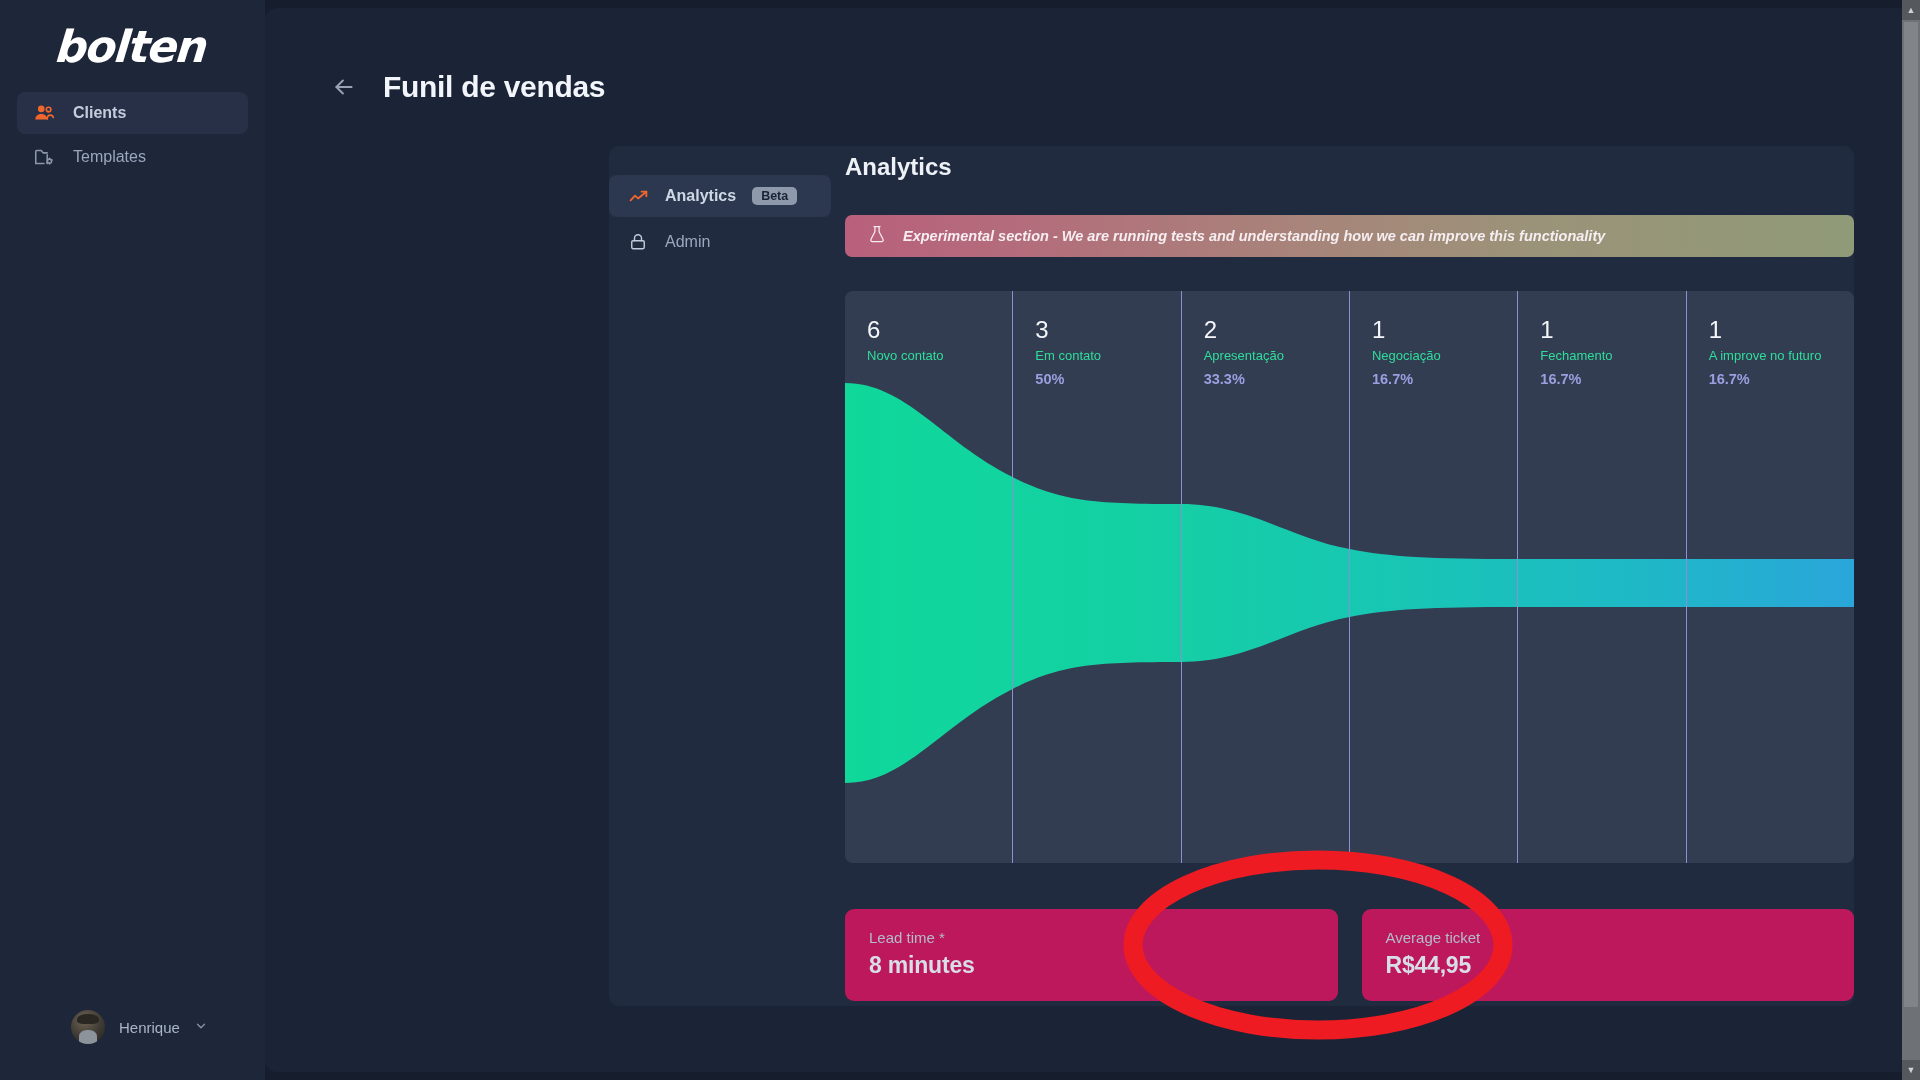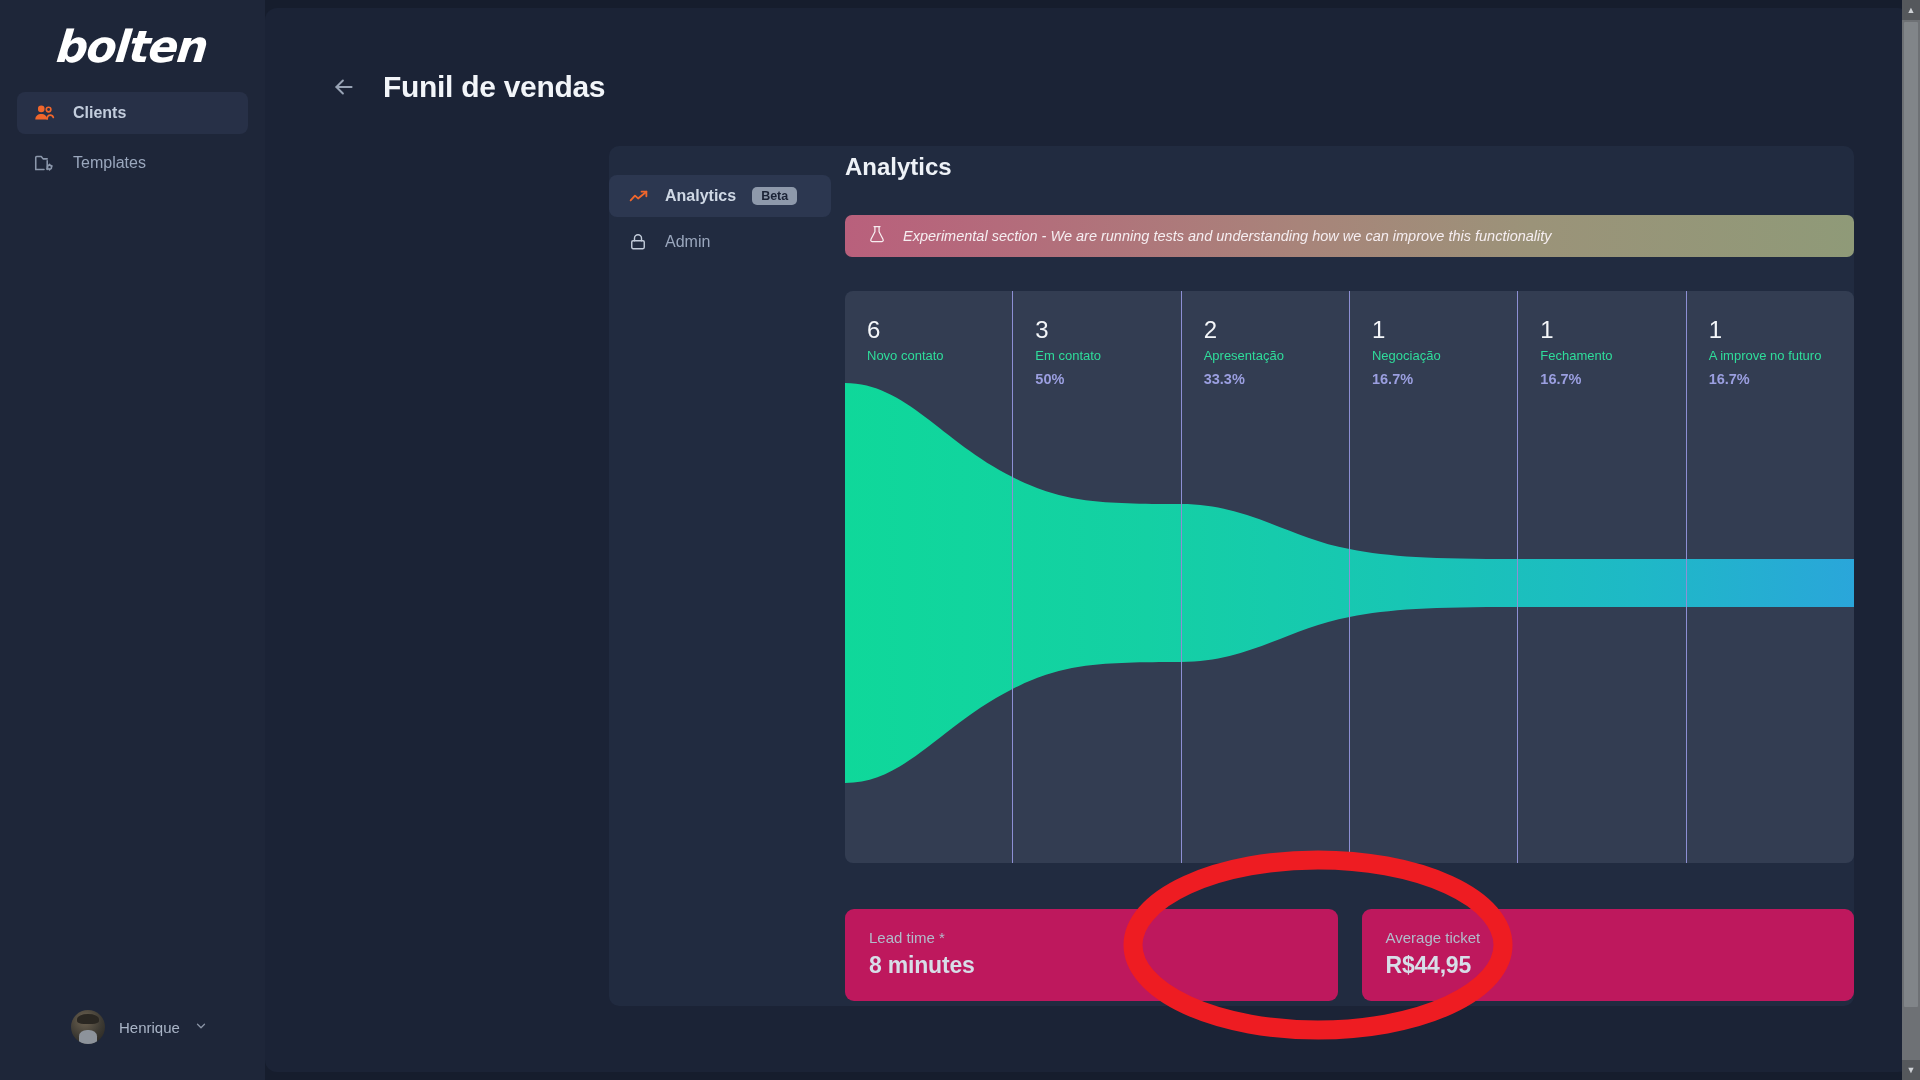--- a/index.html
+++ b/index.html
@@ -20,21 +20,21 @@
     position: relative;
   }
   .logo-wrap { height: 92px; display: flex; align-items: center; justify-content: center; }
   .logo {
     font-family: "DejaVu Sans", sans-serif;
     font-style: italic; font-weight: 700;
     font-size: 44px; color: #ffffff;
     letter-spacing: -1.5px;
     transform: skewX(-6deg);
   }
-  .nav { padding: 0 17px; display: flex; flex-direction: column; gap: 8px; }
+  .nav { padding: 0 17px; display: flex; flex-direction: column; gap: 2px; }
   .nav-item {
     display: flex; align-items: center; gap: 18px;
     height: 42px; padding: 0 16px;
     border-radius: 8px; cursor: pointer;
   }
   .nav-item.active { background: #273047; }
   .nav-label { font-size: 16px; color: #9aa7bd; font-weight: 400; }
   .nav-item.active .nav-label { color: #c3cddd; font-weight: 700; }
   .nav-icon { width: 22px; height: 22px; display: flex; align-items: center; justify-content: center; flex: 0 0 22px; }
 
@@ -116,21 +116,21 @@
   }
   .panel-title { font-size: 24px; font-weight: 700; color: #eef2f7; margin-bottom: 34px; }
 
   .exp-banner {
     height: 42px; border-radius: 7px;
     background: linear-gradient(90deg, #b9607c 0%, #b36d7b 18%, #a8847a 45%, #9b9379 68%, #8f9a78 100%);
     display: flex; align-items: center; gap: 16px;
     padding: 0 22px;
   }
   .exp-text {
-    font-size: 14.5px; font-style: italic; color: #f6eef1; font-weight: 400;
+    font-size: 14.5px; font-style: italic; color: #f6eef1; font-weight: 700;
   }
 
   .chart-box {
     margin-top: 34px;
     background: #333d52;
     border-radius: 8px;
     height: 572px;
     position: relative;
     overflow: hidden;
   }

